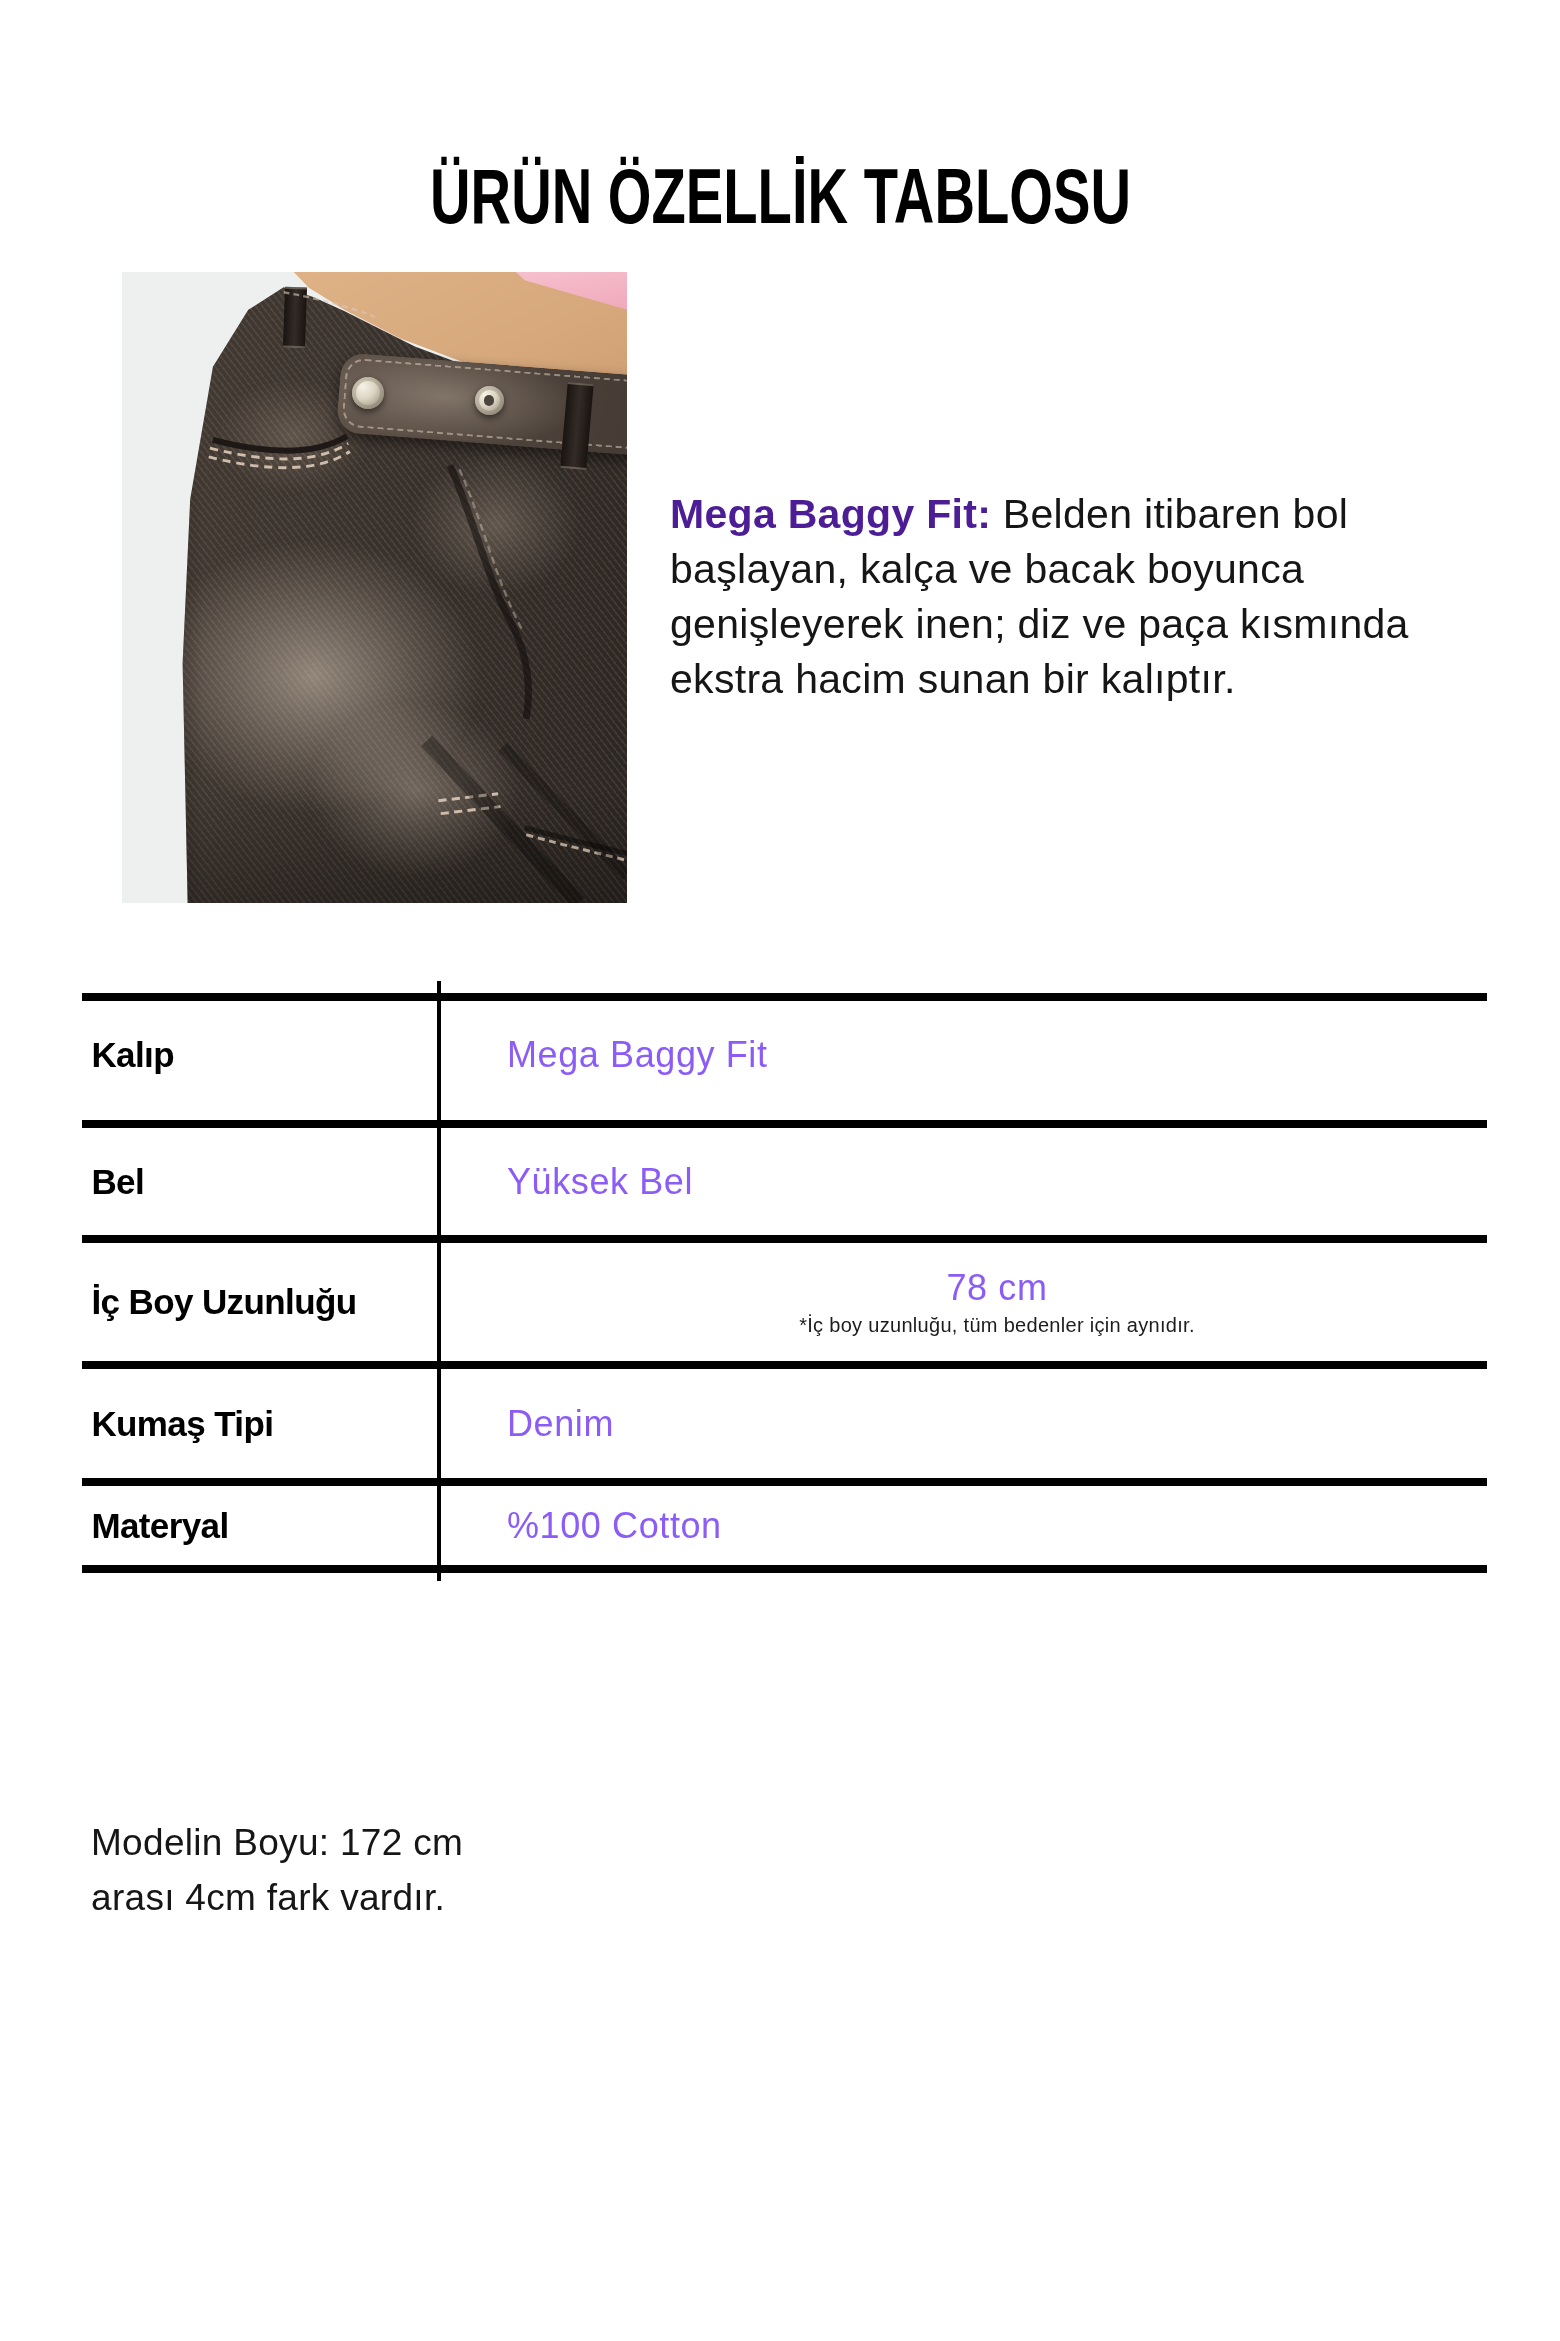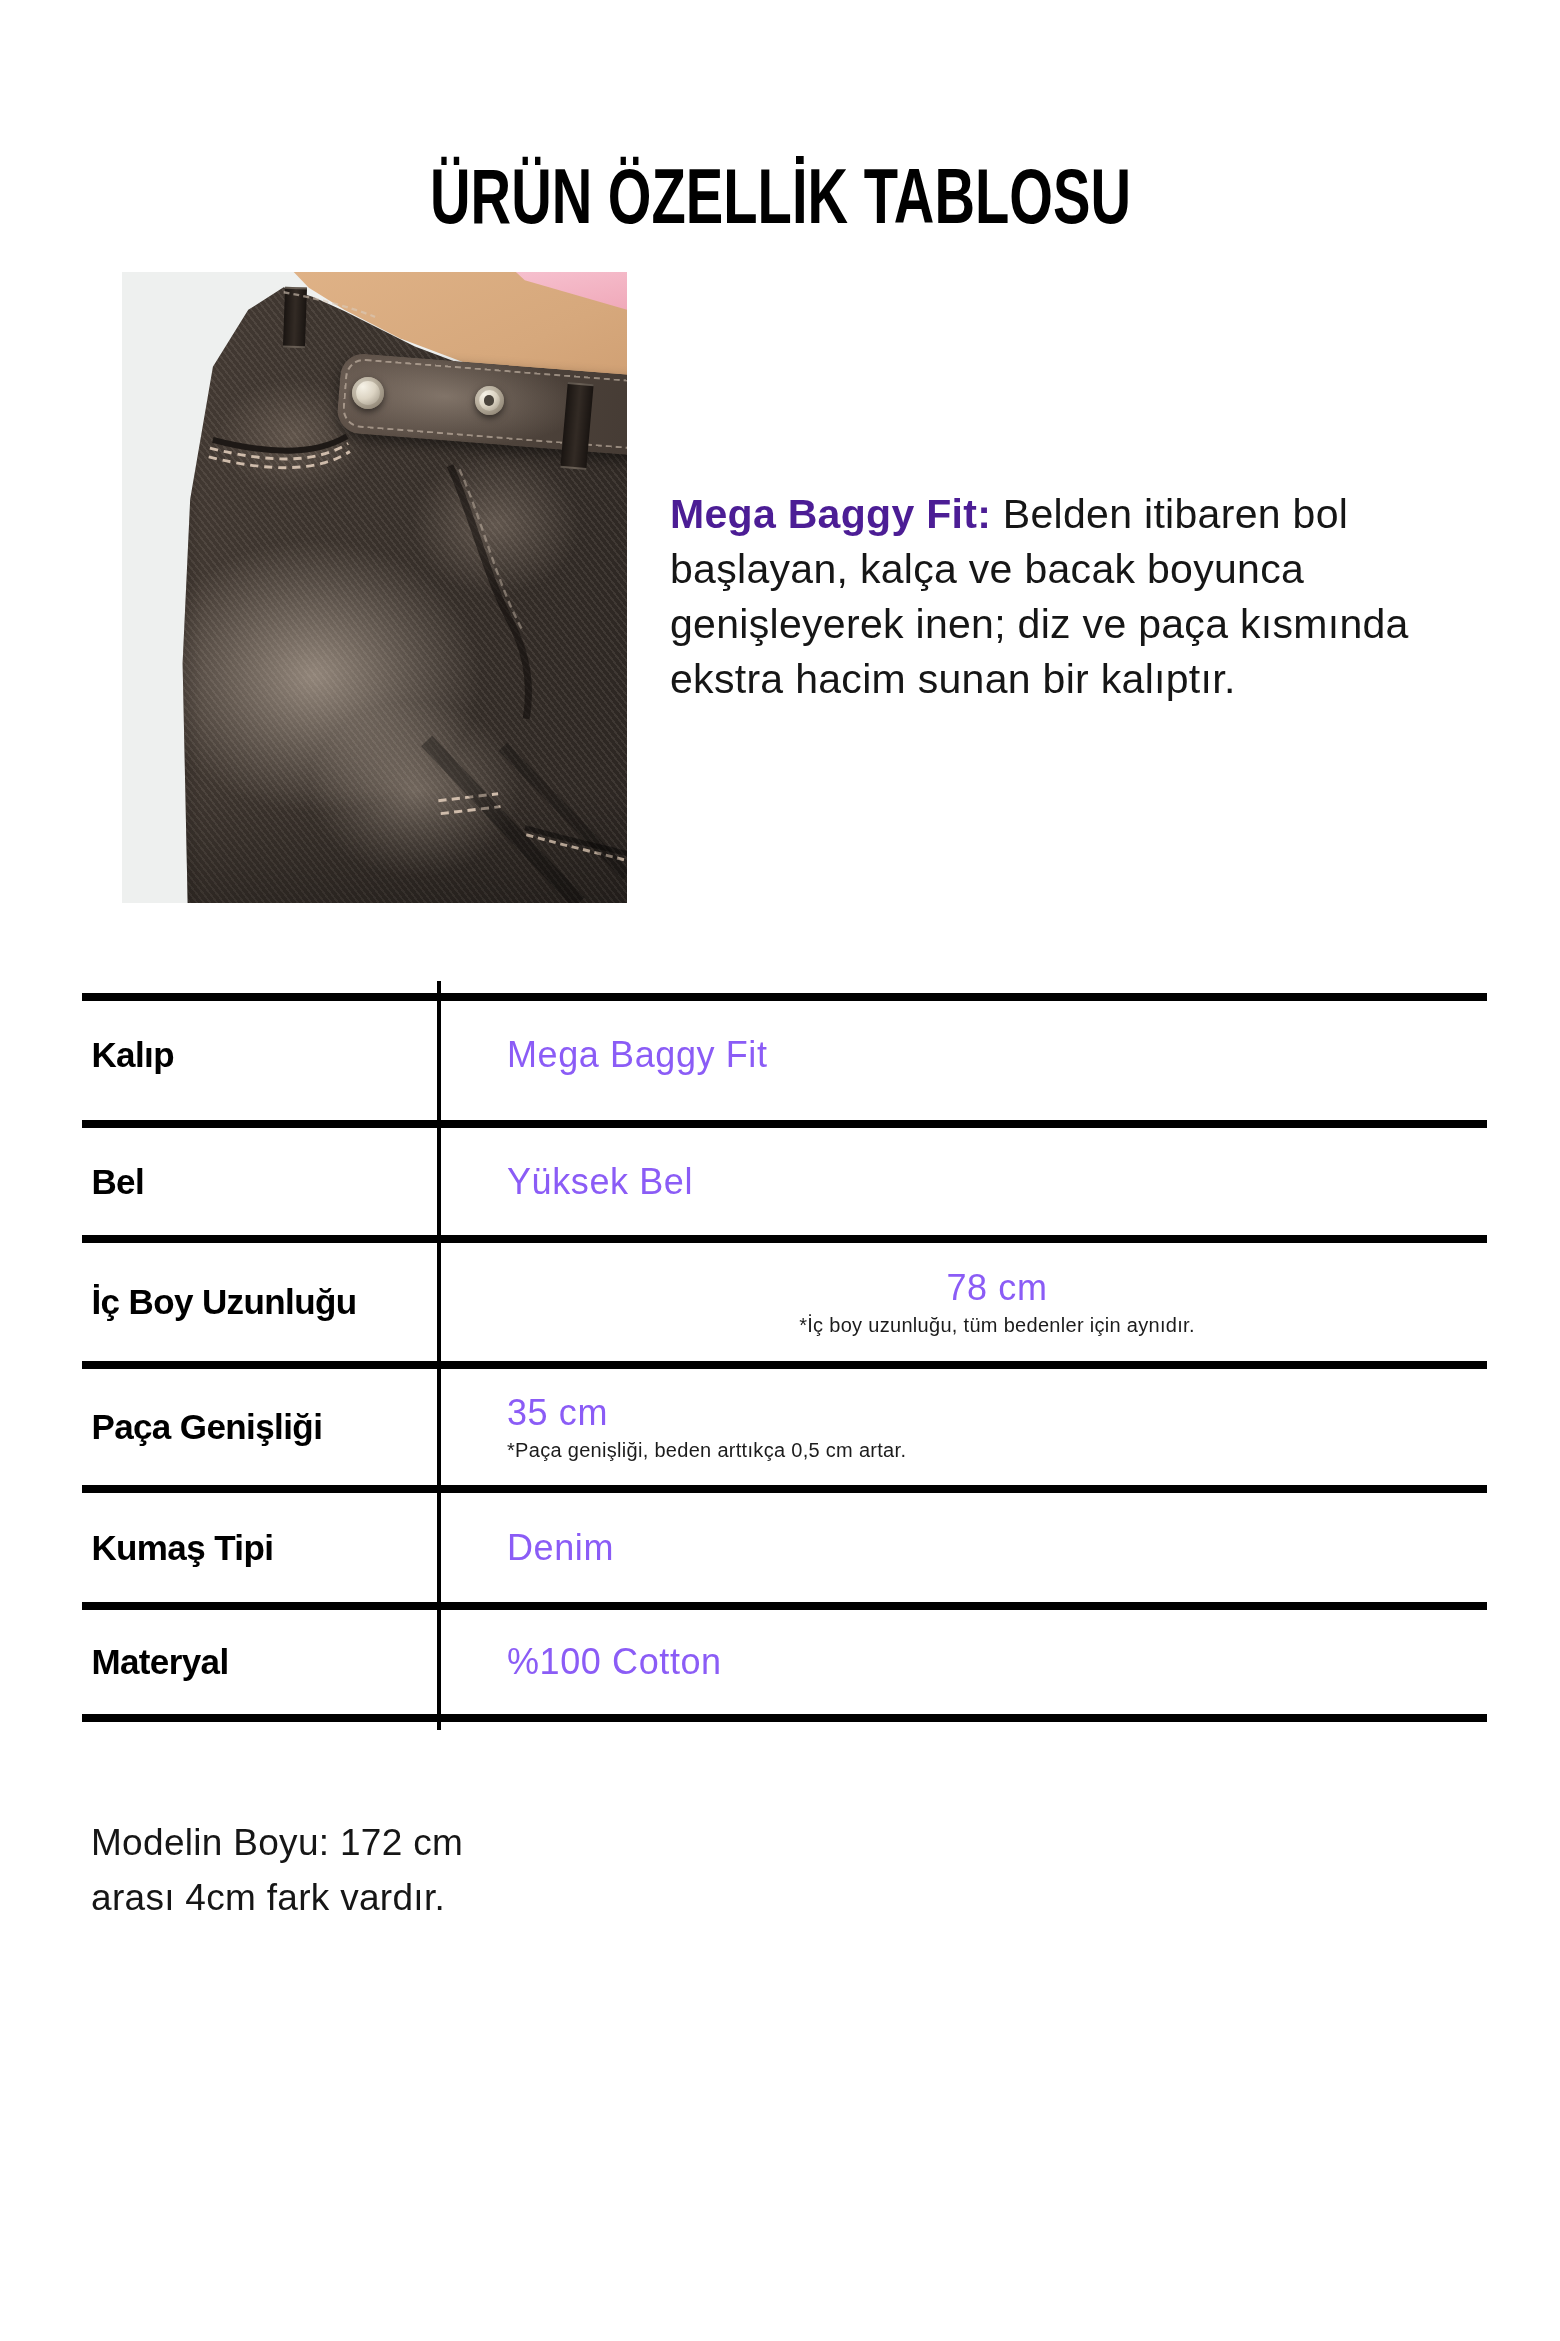--- a/index.html
+++ b/index.html
@@ -102,21 +102,21 @@
     width:355px; flex:0 0 355px; display:flex; align-items:center;
     padding-left:9.4px; font-weight:bold; font-size:35px; letter-spacing:-0.6px;
   }
   .t-row .value-cell {
     flex:1; display:flex; flex-direction:column; justify-content:center;
     padding-left:70px; gap:5.9px;
   }
   .t-row .value { font-size:36px; color:#8b5cf6; letter-spacing:0.6px; }
   .t-row .note  { font-size:20px; color:#1c1c1c; letter-spacing:0.3px; }
   .r1,.r2 { height:115px;margin-top:12px; } .r3 { height:126px;text-align:center; } .r4 { height:124px; }
-  .r5 { height:117px; } .r6 { height:112px;align-items:center; }
+  .r5 { height:117px; } .r6 { height:87px;align-items:center; }
   .col-divider {
     position:absolute; left:355px; top:0; bottom:-16.4px; width:4.1px; background:#000;
   }
 
   
   .footer {
     position:absolute; left:91px; top:1815px; width:1417px;
     font-size:37px; line-height:55px; color:#161616; letter-spacing:0.3px;
   }
   .footer .line { white-space:nowrap; }
@@ -180,27 +180,20 @@
     </div>
 
     <div class="t-row r3">
       <div class="label-cell">İç Boy Uzunluğu</div>
       <div class="value-cell">
         <div class="value">78 cm</div>
         <div class="note">*İç boy uzunluğu, tüm bedenler için aynıdır.</div>
       </div>
     </div>
 
-    <div class="t-row r4">
-      <div class="label-cell">Paça Genişliği</div>
-      <div class="value-cell">
-        <div class="value">35 cm</div>
-        <div class="note">*Paça genişliği, beden arttıkça 0,5 cm artar.</div>
-      </div>
-    </div>
 
     <div class="t-row r5">
       <div class="label-cell">Kumaş Tipi</div>
       <div class="value-cell">
           <div class="value">Denim</div>
         </div>
     </div>
 
     <div class="t-row r6">
       <div class="label-cell">Materyal</div>

